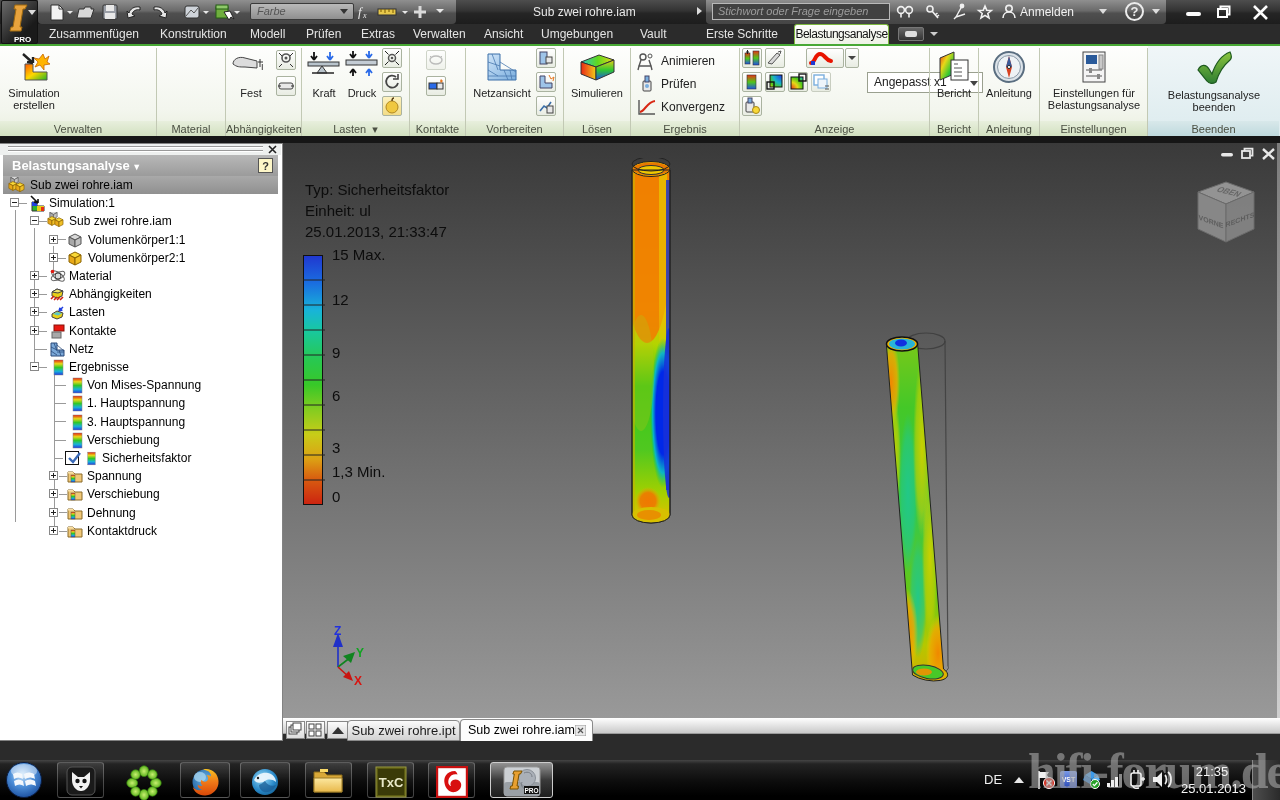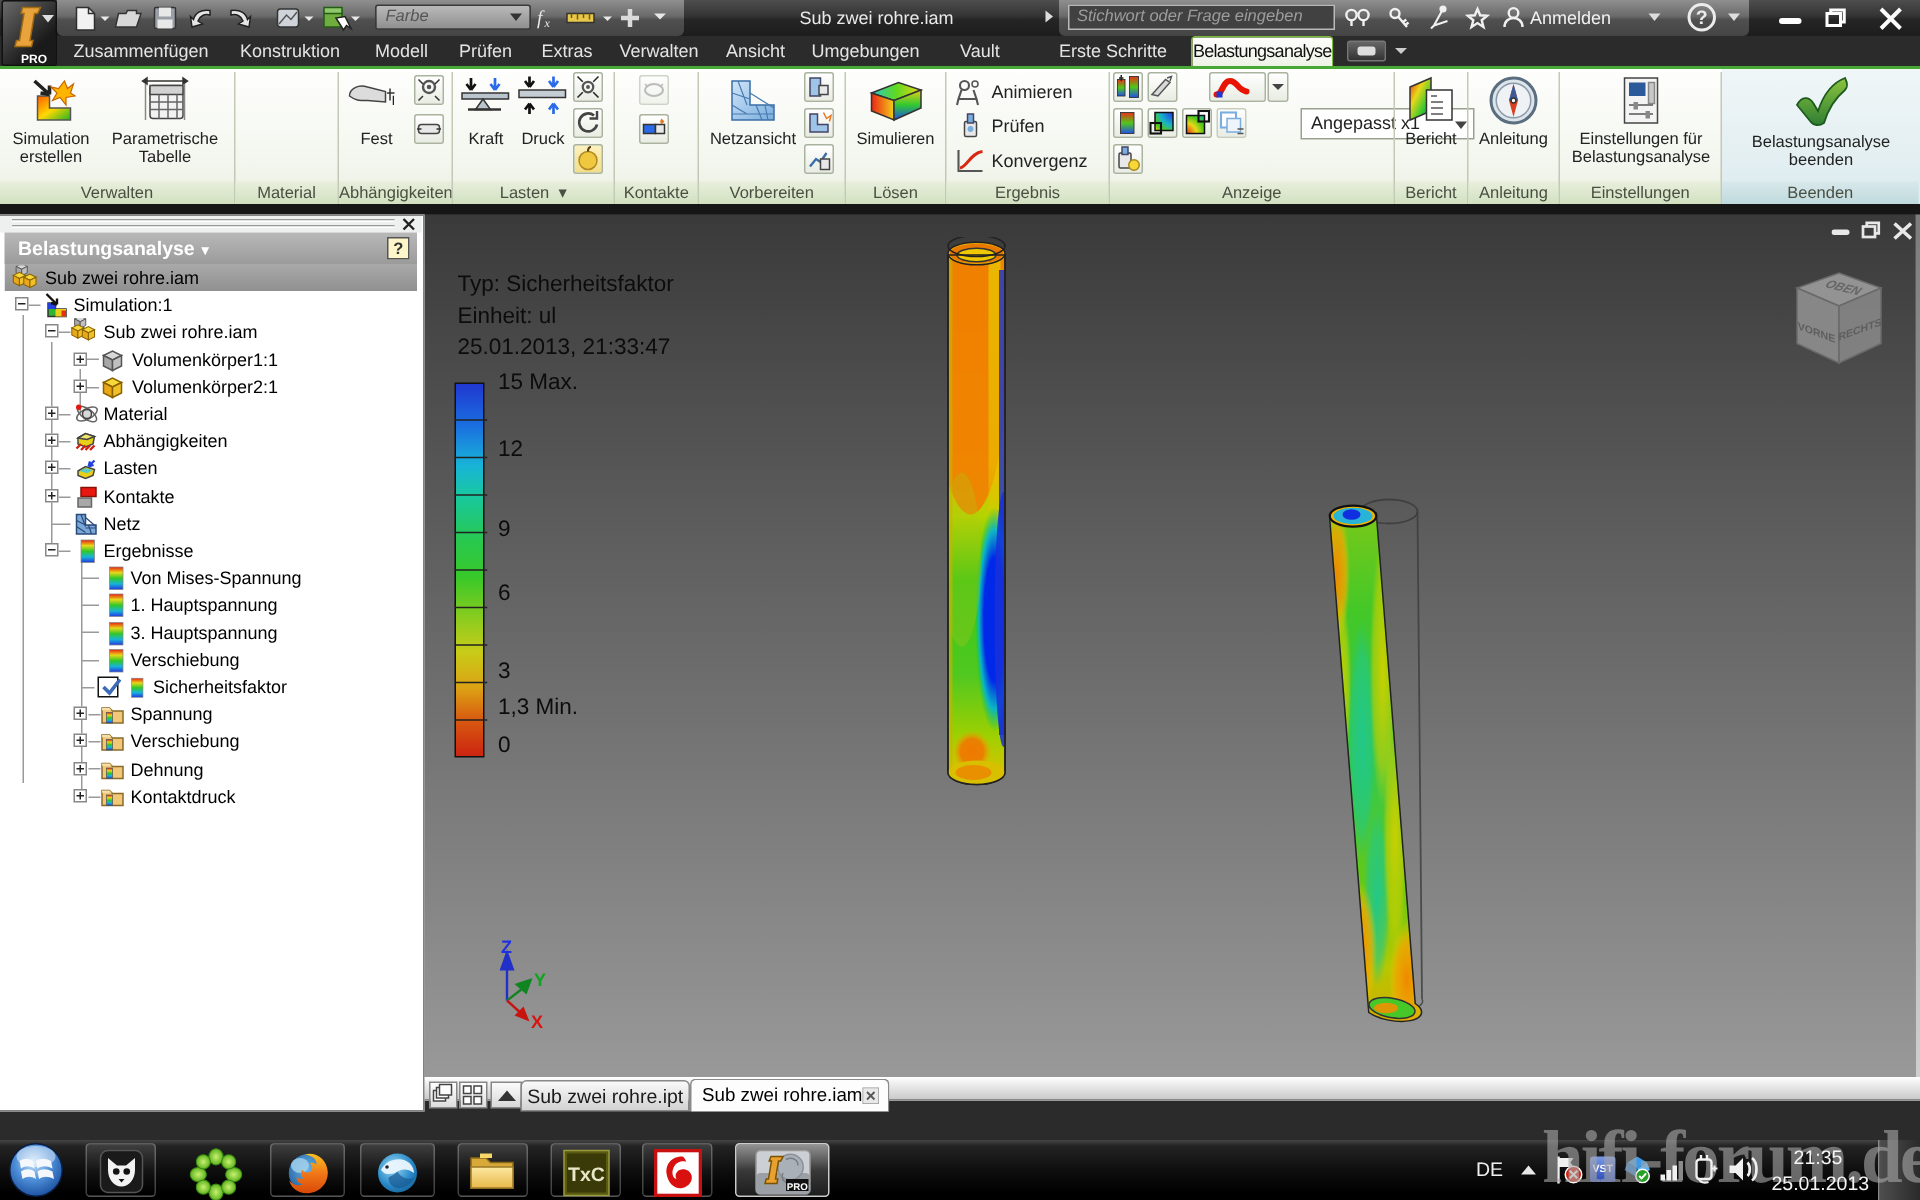--- a/index.html
+++ b/index.html
@@ -163,29 +163,20 @@
                 <stop offset="0" stop-color="#ff5a00"></stop>
                 <stop offset=".5" stop-color="#ffd800"></stop>
                 <stop offset="1" stop-color="#24b424"></stop>
               </linearGradient>
             </defs>
             <path d="M8 14 L8 30 L30 30 L30 22 L16 22 L16 14 Z" fill="url(#simg)" stroke="#555"></path>
             <path d="M6 4 L16 13 M16 13 l-6 -1 M16 13 l0 -6" stroke="#222" stroke-width="2.4" fill="none"></path>
             <path d="M26 4 l2 5 4 -3 -2 6 3 2 -6 1 0 5 -4 -5 -5 2 3 -5 -4 -4 5 1 Z" fill="#ffb400" stroke="#c86400" stroke-width=".8"></path>
           </svg>
    Simulation<br>erstellen</div>
-  <div class="bigbtn" style="left:66px;width:88px;">
-   <svg width="34" height="34" viewBox="0 0 34 34">
-            <rect x="7" y="7" width="22" height="22" rx="2" fill="#f2f2f2" stroke="#444"></rect>
-            <rect x="7" y="7" width="22" height="6" fill="#d2d2d2" stroke="#444"></rect>
-            <path d="M7 18 h22 M7 23 h22 M13 13 v16 M19 13 v16 M25 13 v16" stroke="#666" fill="none"></path>
-            <path d="M2 4 h30 M2 4 l3 -2 v4 Z M32 4 l-3 -2 v4 Z" stroke="#333" fill="#333"></path>
-            <path d="M4 6 v24 M30 6 v24" stroke="#888"></path>
-          </svg>
-   Parametrische<br>Tabelle</div>
   <div class="rglabel">Verwalten</div>
         <div class="rgsep"></div>
  </div>
  <div class="rgroup" style="left:157px;width:69px;">
   <div class="rglabel">Material</div>
         <div class="rgsep"></div>
  </div>
  <div class="rgroup" style="left:226px;width:76px;">
   <div class="bigbtn" style="left:2px;width:46px;">
    <svg width="40" height="34" viewBox="0 0 40 34">

